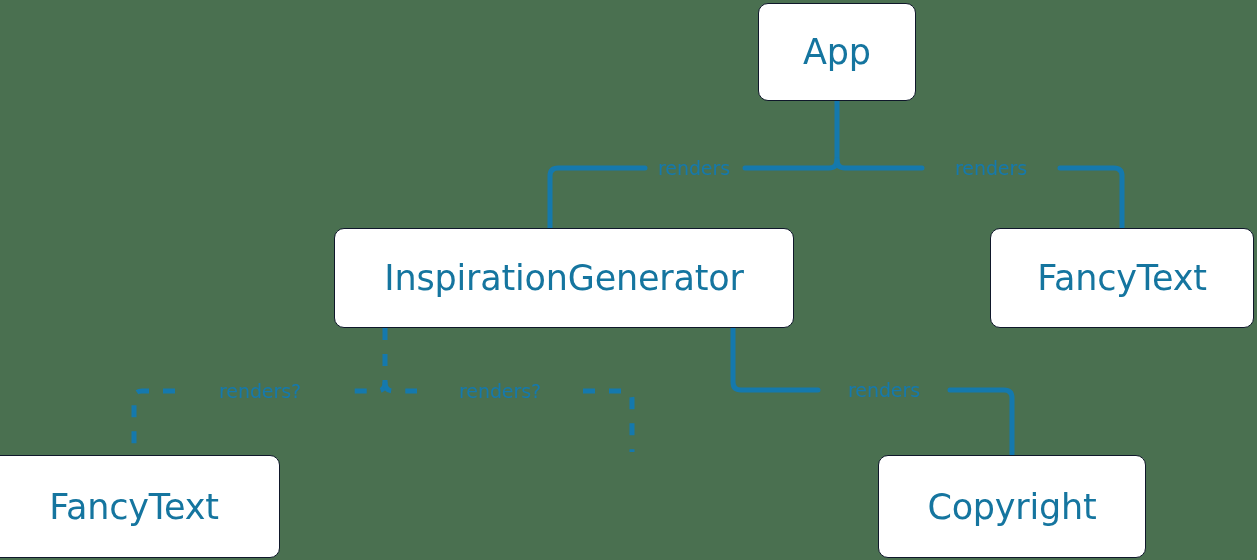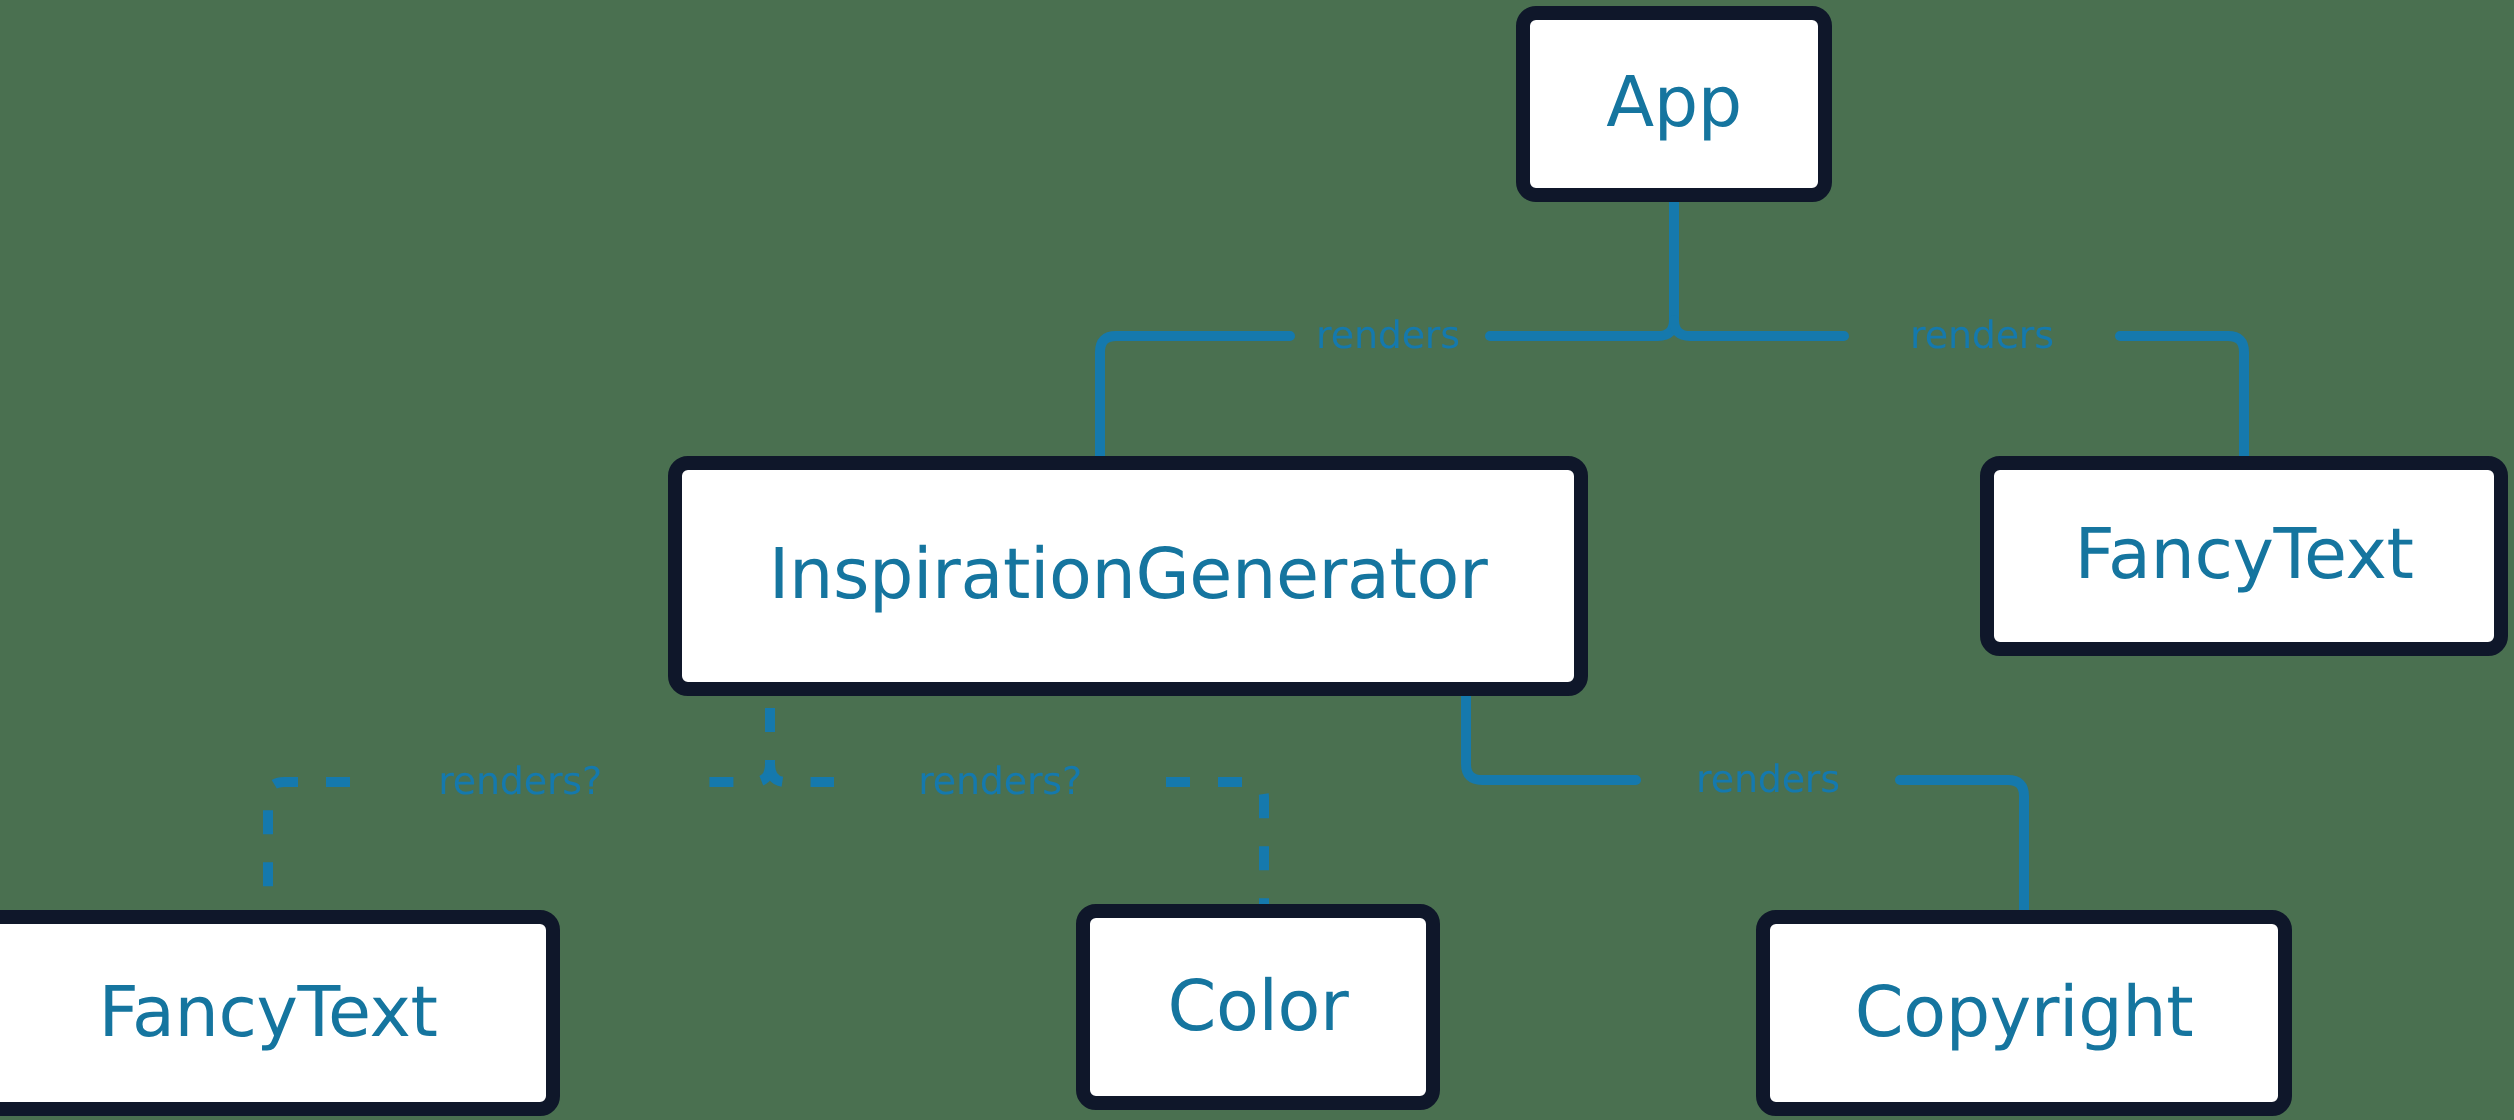--- a/index.html
+++ b/index.html
@@ -21,21 +21,21 @@
   #edge-layer {
     position: absolute;
     left: 0;
     top: 0;
     width: 1257px;
     height: 560px;
   }
   .node-box {
     position: absolute;
     background: #ffffff;
-    border: 7px solid #0f172a;
+    border: 1px solid #0f172a;
     border-radius: 10px;
     box-sizing: border-box;
     display: flex;
     align-items: center;
     justify-content: center;
     color: #15759f;
     font-family: "DejaVu Sans", sans-serif;
     font-size: 35px;
     font-weight: 400;
     letter-spacing: -0.2px;
@@ -84,35 +84,32 @@
     <g>
       <path d="M 733 328 L 733 382 Q 733 390 741 390 L 818 390" fill="none" stroke="#1579ad" stroke-width="5" stroke-linecap="round"></path>
       <path d="M 950 390 L 1004 390 Q 1012 390 1012 398 L 1012 455" fill="none" stroke="#1579ad" stroke-width="5" stroke-linecap="round"></path>
     </g>
   </svg>
 
   <div class="node-box" style="left:758px; top:3px; width:158px; height:98px;">
     <span>App</span>
   </div>
 
-  <div class="node-box" style="left:334px; top:228px; width:460px; height:120px;">
+  <div class="node-box" style="left:334px; top:228px; width:460px; height:100px;">
     <span>InspirationGenerator</span>
   </div>
 
   <div class="node-box" style="left:990px; top:228px; width:264px; height:100px;">
     <span>FancyText</span>
   </div>
 
   <div class="node-box" style="left:-12px; top:455px; width:292px; height:103px;">
     <span>FancyText</span>
   </div>
 
-  <div class="node-box" style="left:538px; top:452px; width:182px; height:103px;">
-    <span>Color</span>
-  </div>
 
   <div class="node-box" style="left:878px; top:455px; width:268px; height:103px;text-align:center;">
     <span>Copyright</span>
   </div>
 
   <div class="edge-label" style="left:694px; top:168px;">renders</div>
 
   <div class="edge-label" style="left:991px; top:168px;">renders</div>
 
   <div class="edge-label" style="left:260px; top:391px;">renders?</div>

